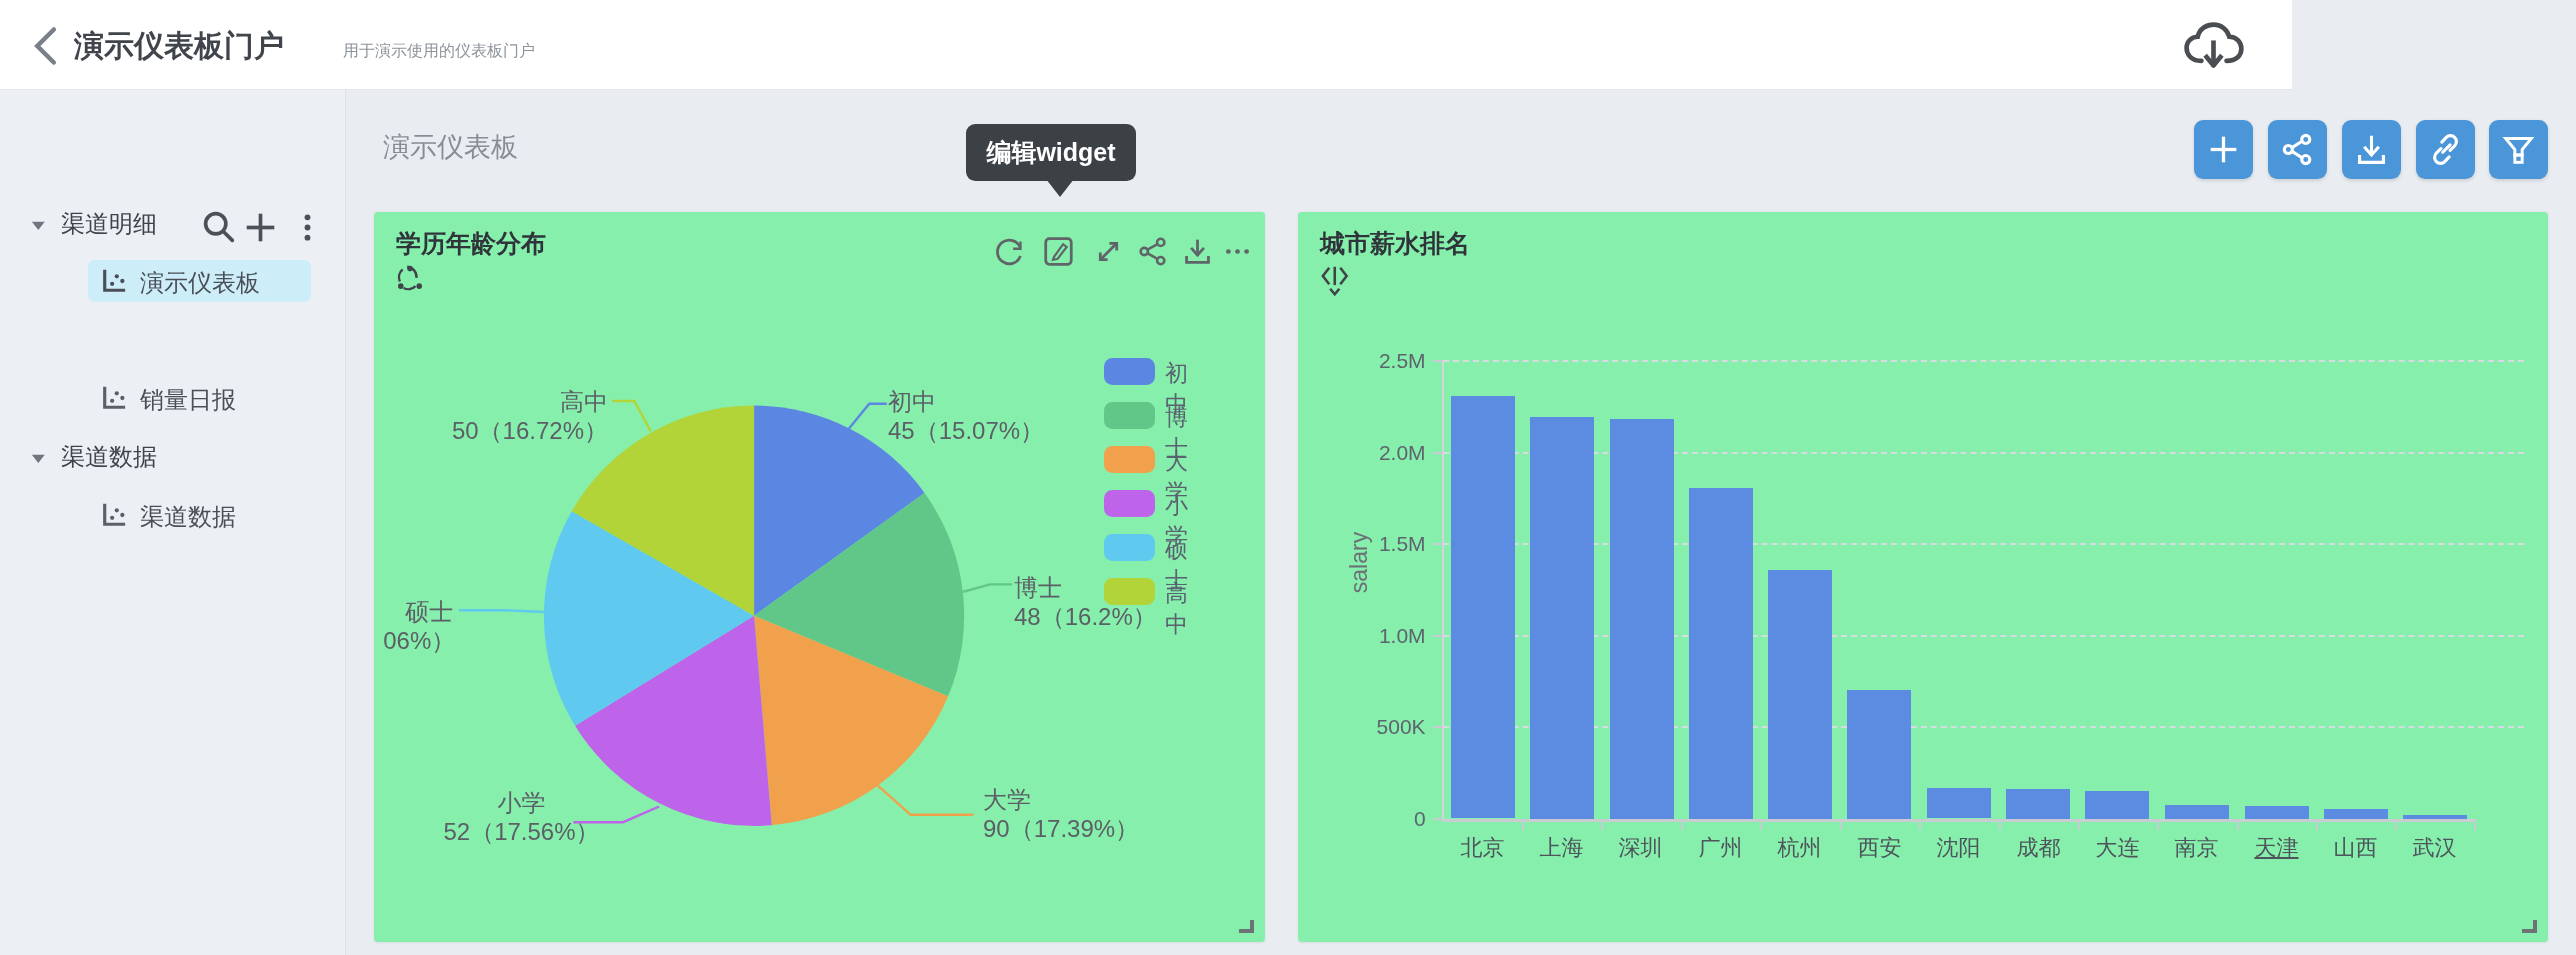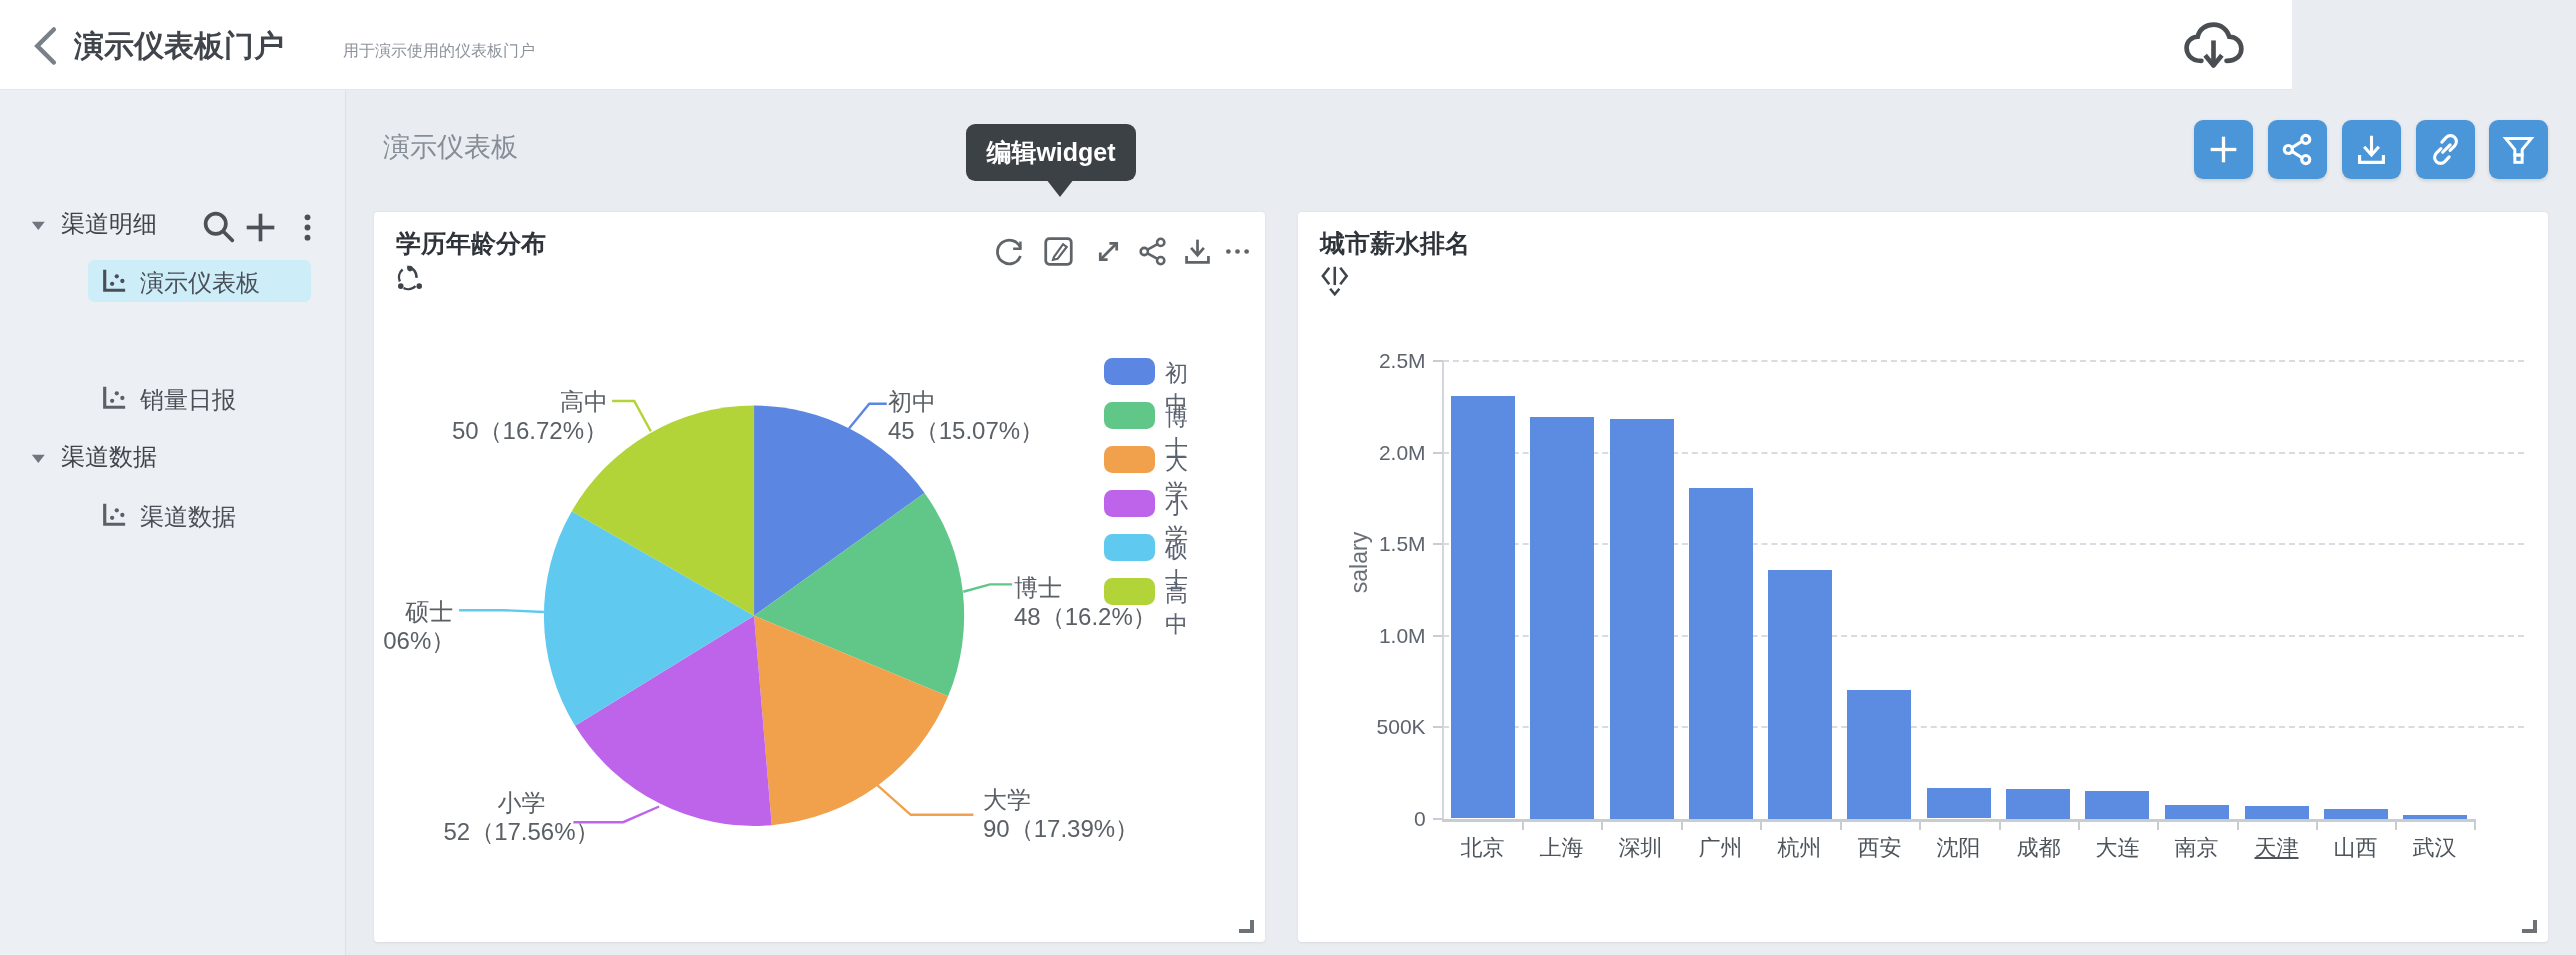--- a/index.html
+++ b/index.html
@@ -33,21 +33,21 @@
   .tb-btn svg { position:absolute; left:13px; top:13px; }
 
   
   #tooltip { position:absolute; left:966px; top:124px; width:170px; height:57px;
     background:#3c4146; border-radius:9.2px; color:#ffffff; font-size:25px; font-weight:bold;
     display:flex; align-items:center; justify-content:center; z-index:30; }
   #tooltip-arrow { position:absolute; left:1046px; top:179px; width:0; height:0; z-index:30;
     border-left:14px solid transparent; border-right:14px solid transparent; border-top:18.4px solid #3c4146; }
 
   
-  .card { position:absolute; top:212px; height:730px; background:#ffffff; border-radius:3.7px;
+  .card { position:absolute; top:212px; height:730px; background:#86efac; border-radius:3.7px;
     box-shadow:0 0.9px 2.8px rgba(0,0,0,.08);padding-left:31px; }
   #pie-card { left:374px; width:891px; }
   #bar-card { left:1298px; width:1250px; }
   .card-title { position:absolute; left:22px; top:14.8px; font-size:25px; font-weight:bold; color:#2f343a; }
   .card-subicon { position:absolute; left:22px; top:52px; color:#3f444a; }
   .w-icon { position:absolute; top:24px; width:31px; height:31px; color:#5f6469; cursor:pointer; }
   .resize-handle { position:absolute; right:11px; bottom:9.2px; width:14.8px; height:13px;
     border-right:4.6px solid #6d7277; border-bottom:4.6px solid #6d7277; cursor:nwse-resize; }
 
   

